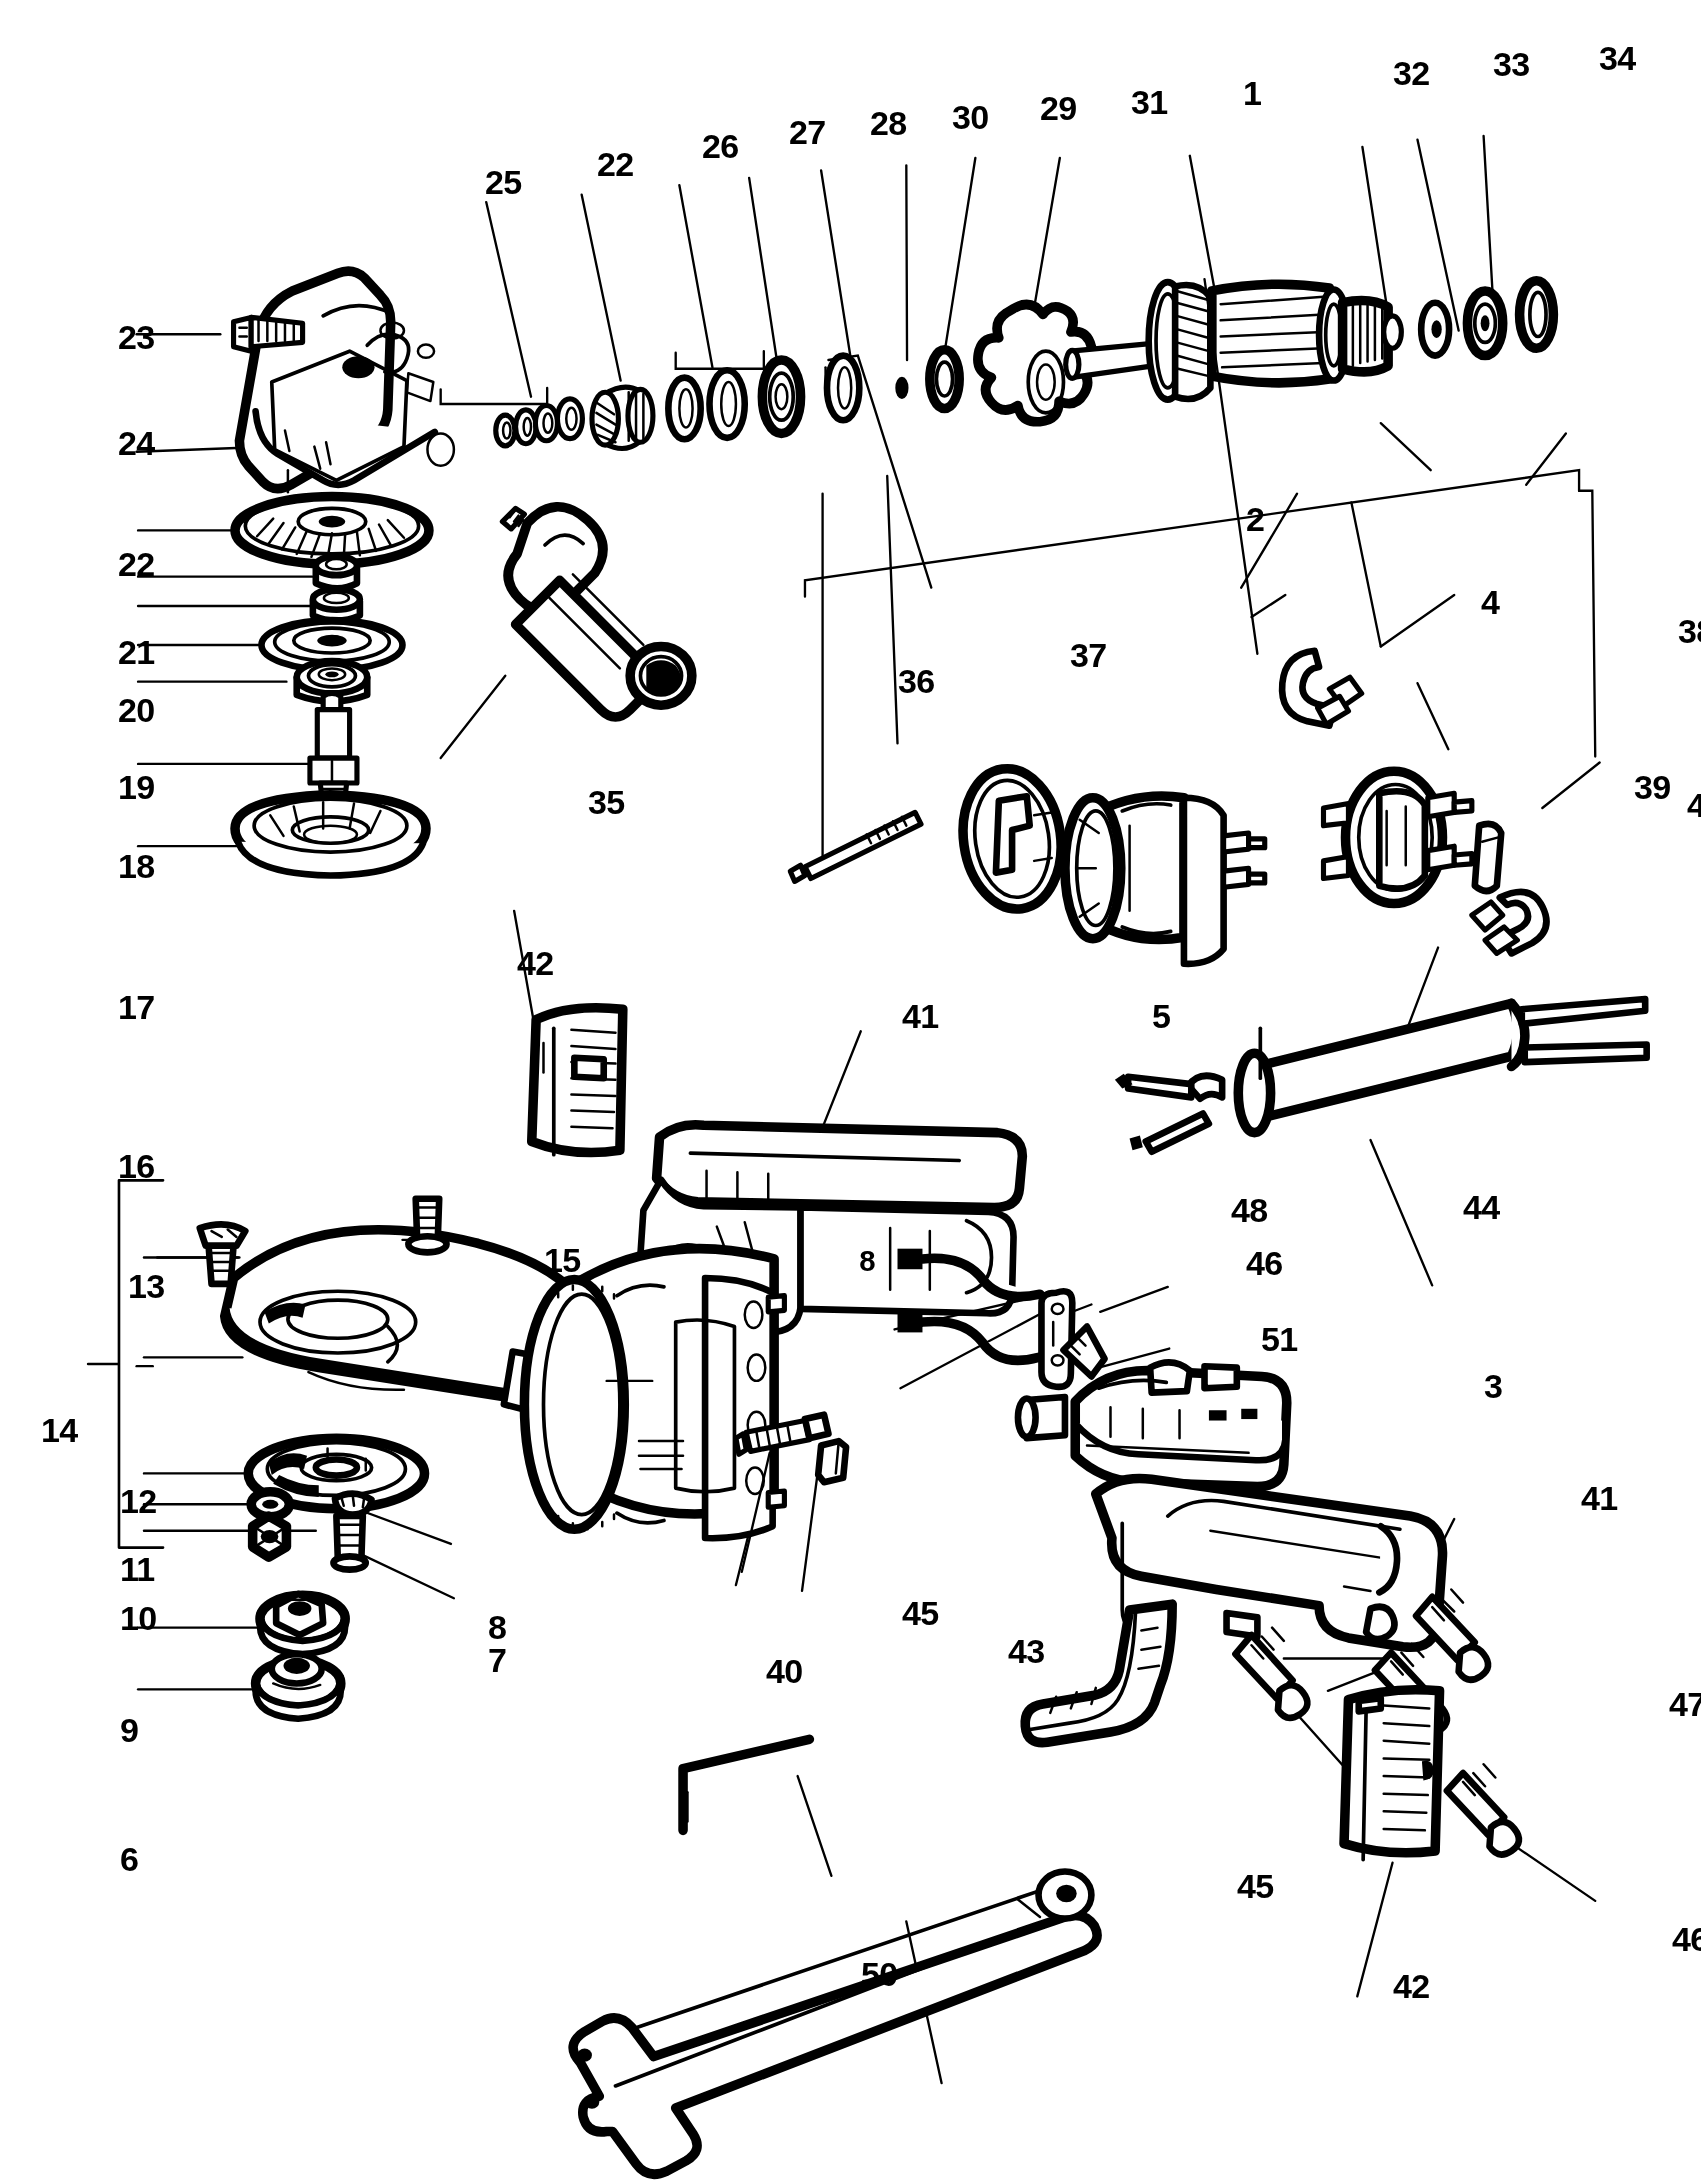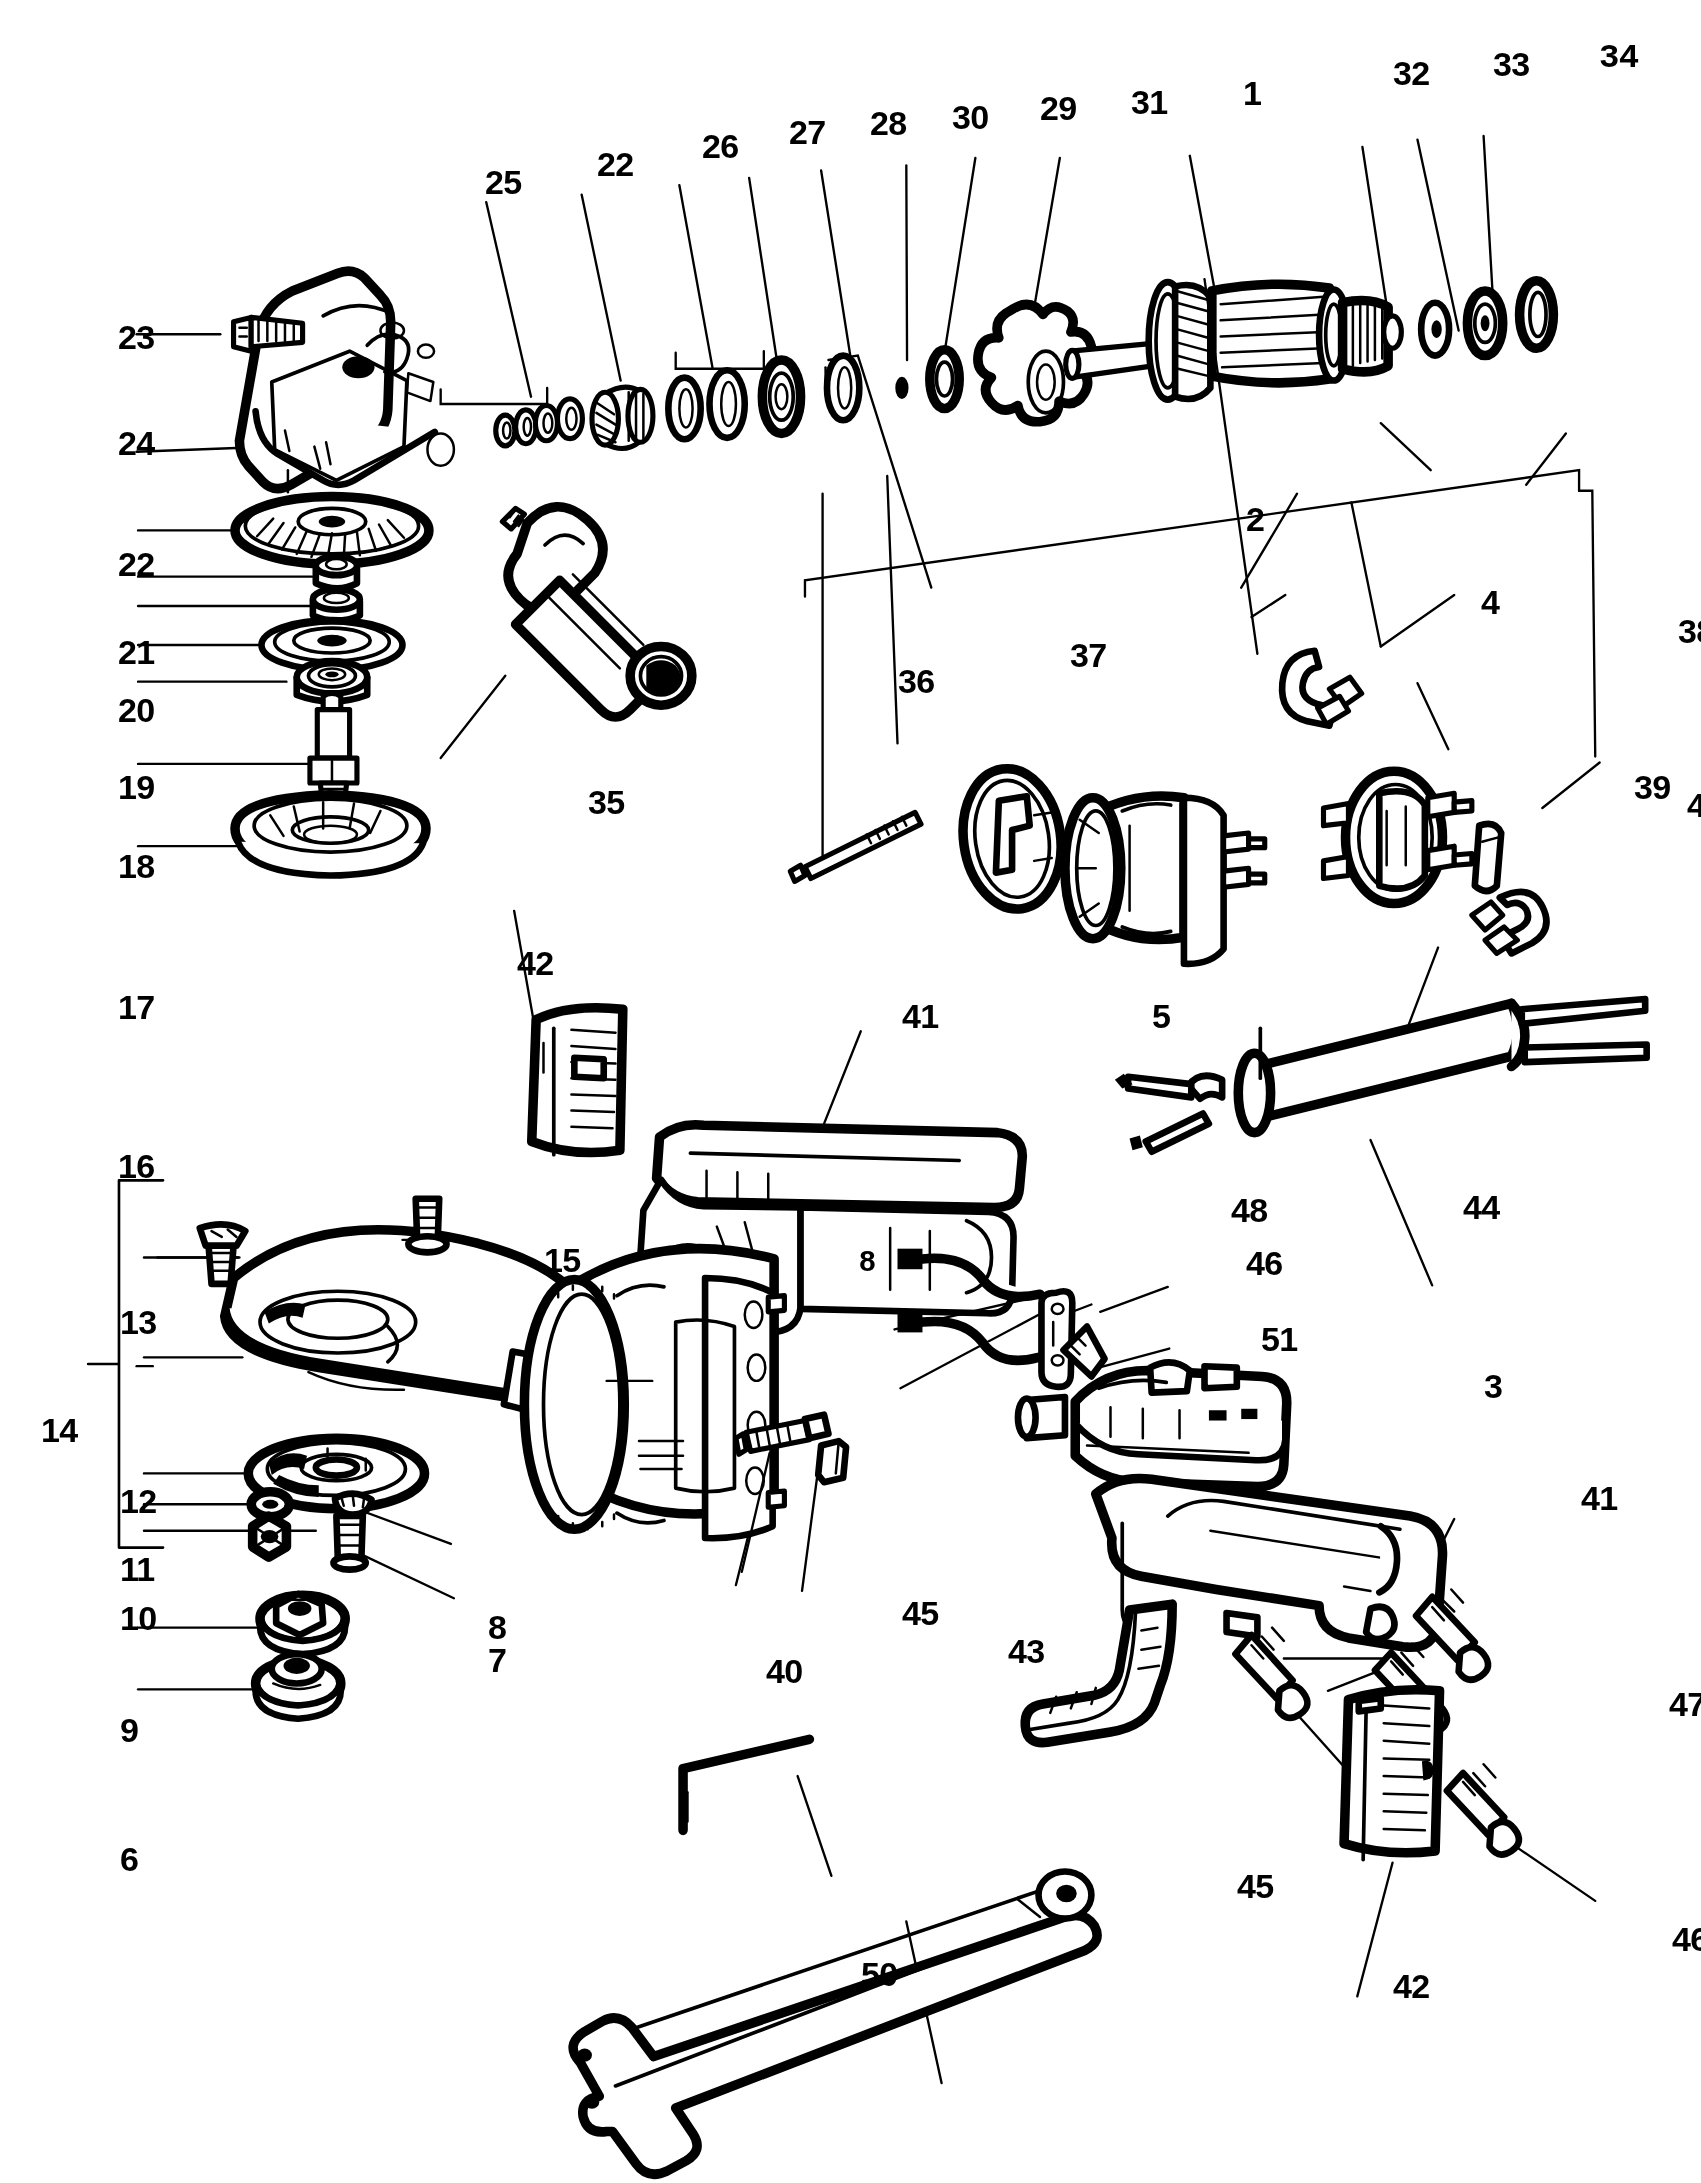--- a/index.html
+++ b/index.html
@@ -593,21 +593,21 @@
       <div class="cal" style="left: 597px; top: 147px;">22</div>
       <div class="cal" style="left: 702px; top: 129px;">26</div>
       <div class="cal" style="left: 789px; top: 115px;">27</div>
       <div class="cal" style="left: 870px; top: 106px;">28</div>
       <div class="cal" style="left: 952px; top: 100px;">30</div>
       <div class="cal" style="left: 1040px; top: 91px;">29</div>
       <div class="cal" style="left: 1131px; top: 85px;">31</div>
       <div class="cal" style="left: 1243px; top: 76px;">1</div>
       <div class="cal" style="left: 1393px; top: 56px;">32</div>
       <div class="cal" style="left: 1493px; top: 47px;">33</div>
-      <div class="cal" style="left: 1599px; top: 41px; font-family: Liberation Mono, monospace;">34</div>
+      <div class="cal" style="left: 1599px; top: 41px;">34</div>
       <div class="cal" style="left: 118px; top: 547px;">22</div>
       <div class="cal" style="left: 118px; top: 635px;">21</div>
       <div class="cal" style="left: 118px; top: 693px;">20</div>
       <div class="cal" style="left: 118px; top: 770px;">19</div>
       <div class="cal" style="left: 118px; top: 849px;">18</div>
       <div class="cal" style="left: 118px; top: 990px;">17</div>
       <div class="cal" style="left: 118px; top: 1149px;">16</div>
       <div class="cal" style="left: 588px; top: 785px;">35</div>
       <div class="cal" style="left: 882px; top: 664px; margin-left: 16px;">36</div>
       <div class="cal" style="left: 1070px; top: 638px;">37</div>
@@ -616,21 +616,21 @@
       <div class="cal" style="left: 1678px; top: 614px;">38</div>
       <div class="cal" style="left: 1634px; top: 770px;">39</div>
       <div class="cal" style="left: 1687px; top: 788px;">4</div>
       <div class="cal" style="left: 517px; top: 946px;">42</div>
       <div class="cal" style="left: 902px; top: 999px;">41</div>
       <div class="cal" style="left: 1152px; top: 999px;">5</div>
       <div class="cal" style="left: 1463px; top: 1190px;">44</div>
       <div class="cal" style="left: 1231px; top: 1193px;">48</div>
       <div class="cal" style="left: 1246px; top: 1246px;">46</div>
       <div class="cal" style="left: 544px; top: 1243px;">15</div>
-      <div class="cal" style="left: 120px; top: 1269px; margin-top: 36px;">13</div>
+      <div class="cal" style="left: 128px; top: 1269px;">13</div>
       <div class="cal" style="left: 41px; top: 1413px;">14</div>
       <div class="cal" style="left: 120px; top: 1484px; text-align: right;">12</div>
       <div class="cal" style="left: 120px; top: 1552px;">11</div>
       <div class="cal" style="left: 120px; top: 1601px;">10</div>
       <div class="cal" style="left: 1261px; top: 1322px;">51</div>
       <div class="cal" style="left: 1484px; top: 1369px;">3</div>
       <div class="cal" style="left: 488px; top: 1610px;">8</div>
       <div class="cal" style="left: 488px; top: 1643px;">7</div>
       <div class="cal" style="left: 120px; top: 1713px;">9</div>
       <div class="cal" style="left: 120px; top: 1842px;">6</div>

